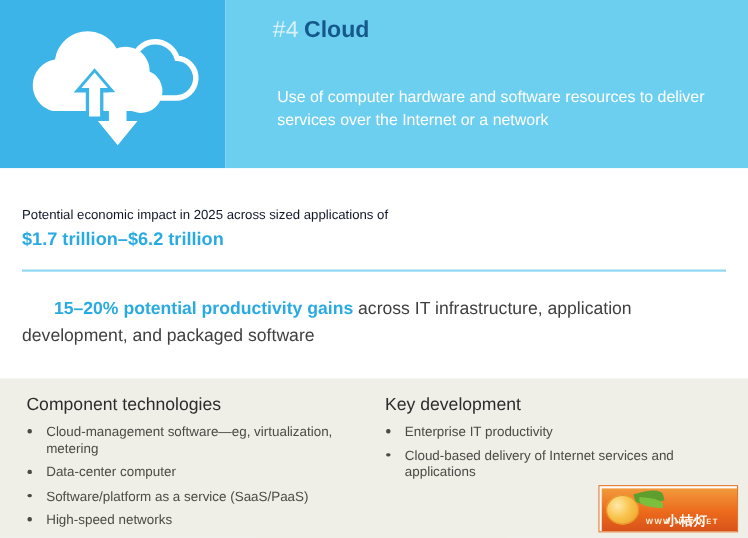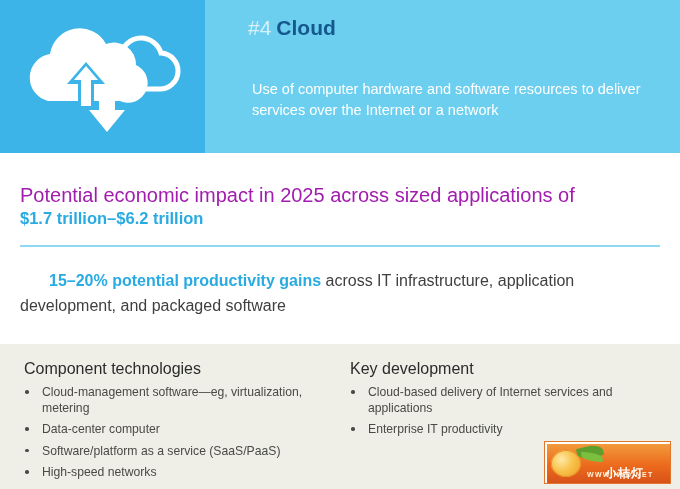--- a/index.html
+++ b/index.html
@@ -79,22 +79,22 @@
     left: 0;
     top: 153px;
     width: 680px;
     height: 191px;
     background: #ffffff;
   }
   .impact-line1 {
     position: absolute;
     left: 20px;
     top: 31px;
-    font-size: 20px;
-    color: #a21caf;
+    font-size: 12px;
+    color: #0f172a;
     line-height: 22px;
     white-space: nowrap;
   }
   .impact-line2 {
     position: absolute;
     left: 20px;
     top: 54px;
     font-size: 16.5px;
     font-weight: bold;
     color: #29ABE2;
@@ -275,22 +275,22 @@
       <li><span class="dot"></span><span>Cloud-management software—eg, virtualization, metering</span></li>
       <li><span class="dot"></span><span>Data-center computer</span></li>
       <li><span class="dot"></span><span>Software/platform as a service (SaaS/PaaS)</span></li>
       <li><span class="dot"></span><span>High-speed networks</span></li>
     </ul>
   </div>
 
   <div class="col col-right">
     <div class="col-head">Key development</div>
     <ul class="bullets">
+      <li><span class="dot"></span><span>Enterprise IT productivity</span></li>
       <li><span class="dot"></span><span>Cloud-based delivery of Internet services and applications</span></li>
-      <li><span class="dot"></span><span>Enterprise IT productivity</span></li>
     </ul>
   </div>
 </div>
 
 <div class="watermark">
   <div class="wm-inner">
     <div class="wm-orange"></div>
     <div class="wm-leaf"></div>
     <div class="wm-leaf2"></div>
     <div class="wm-cn">小桔灯</div>

